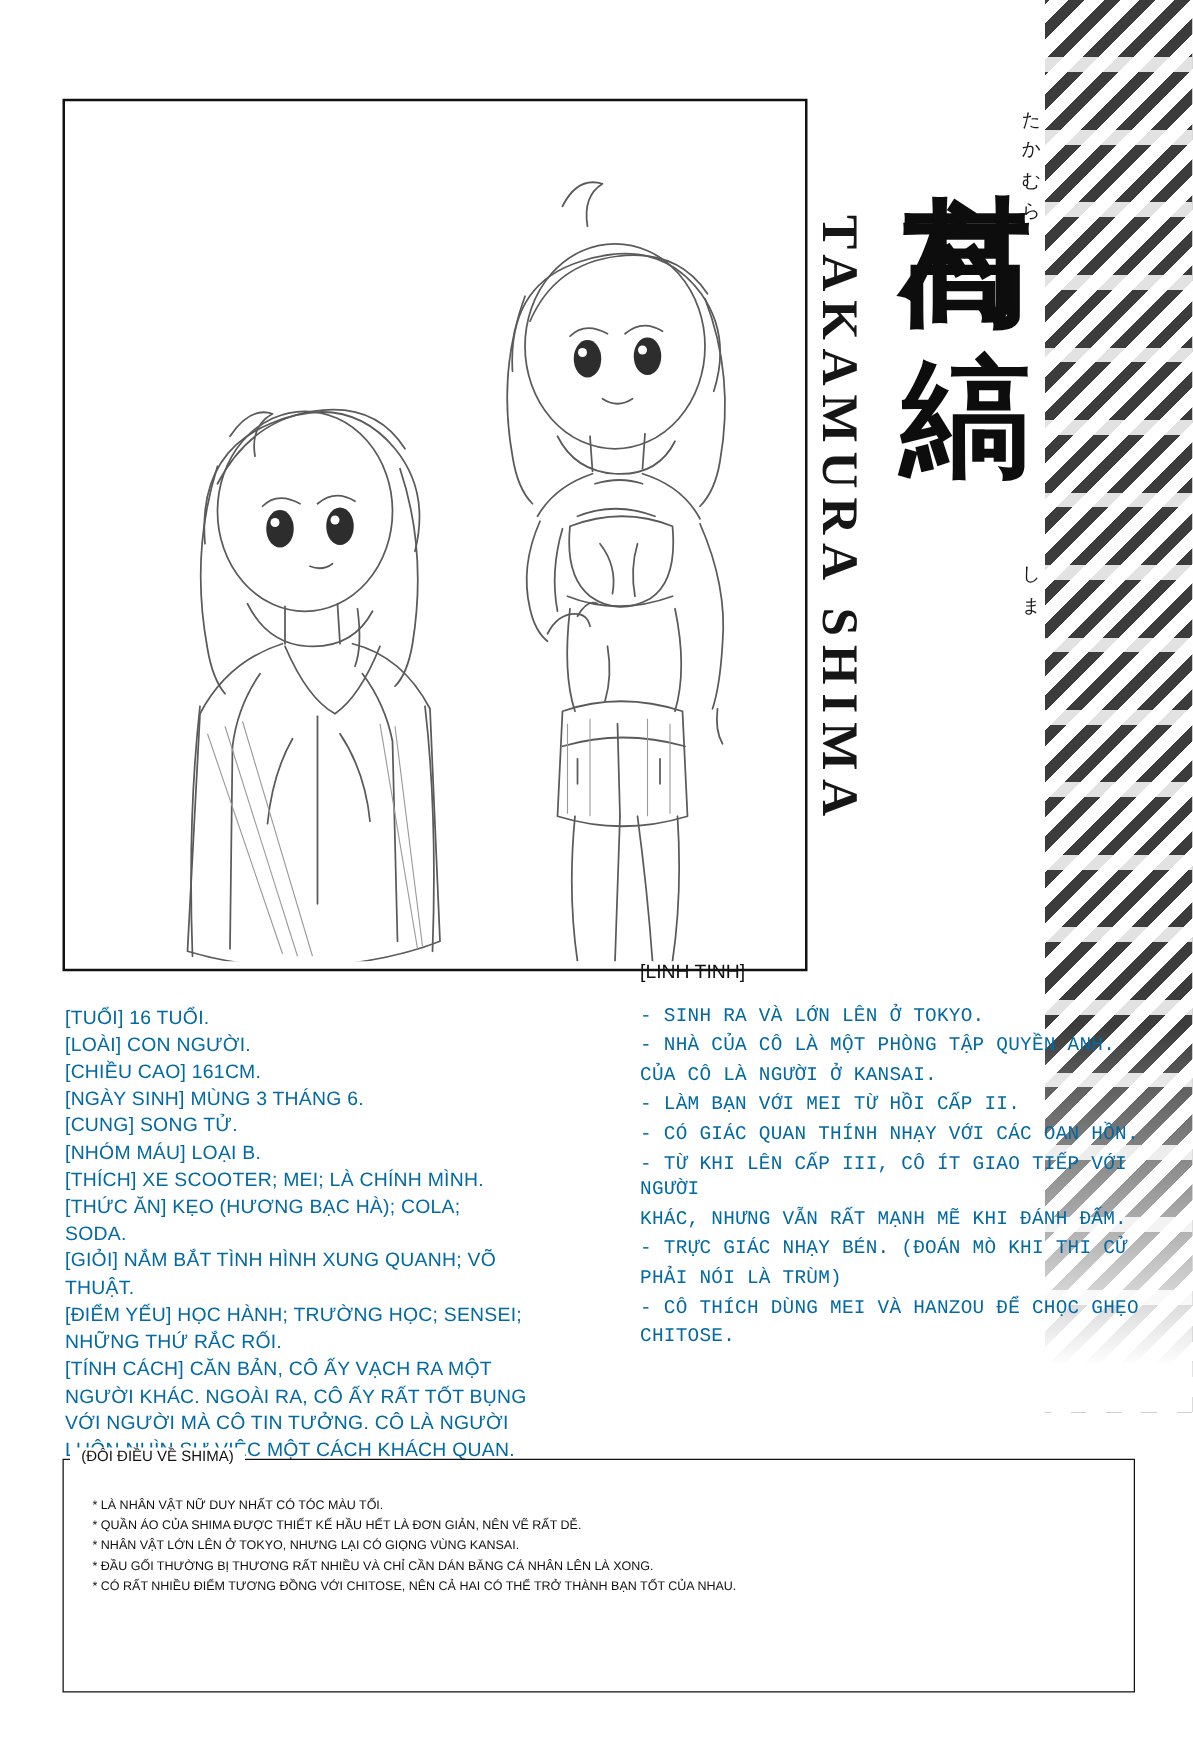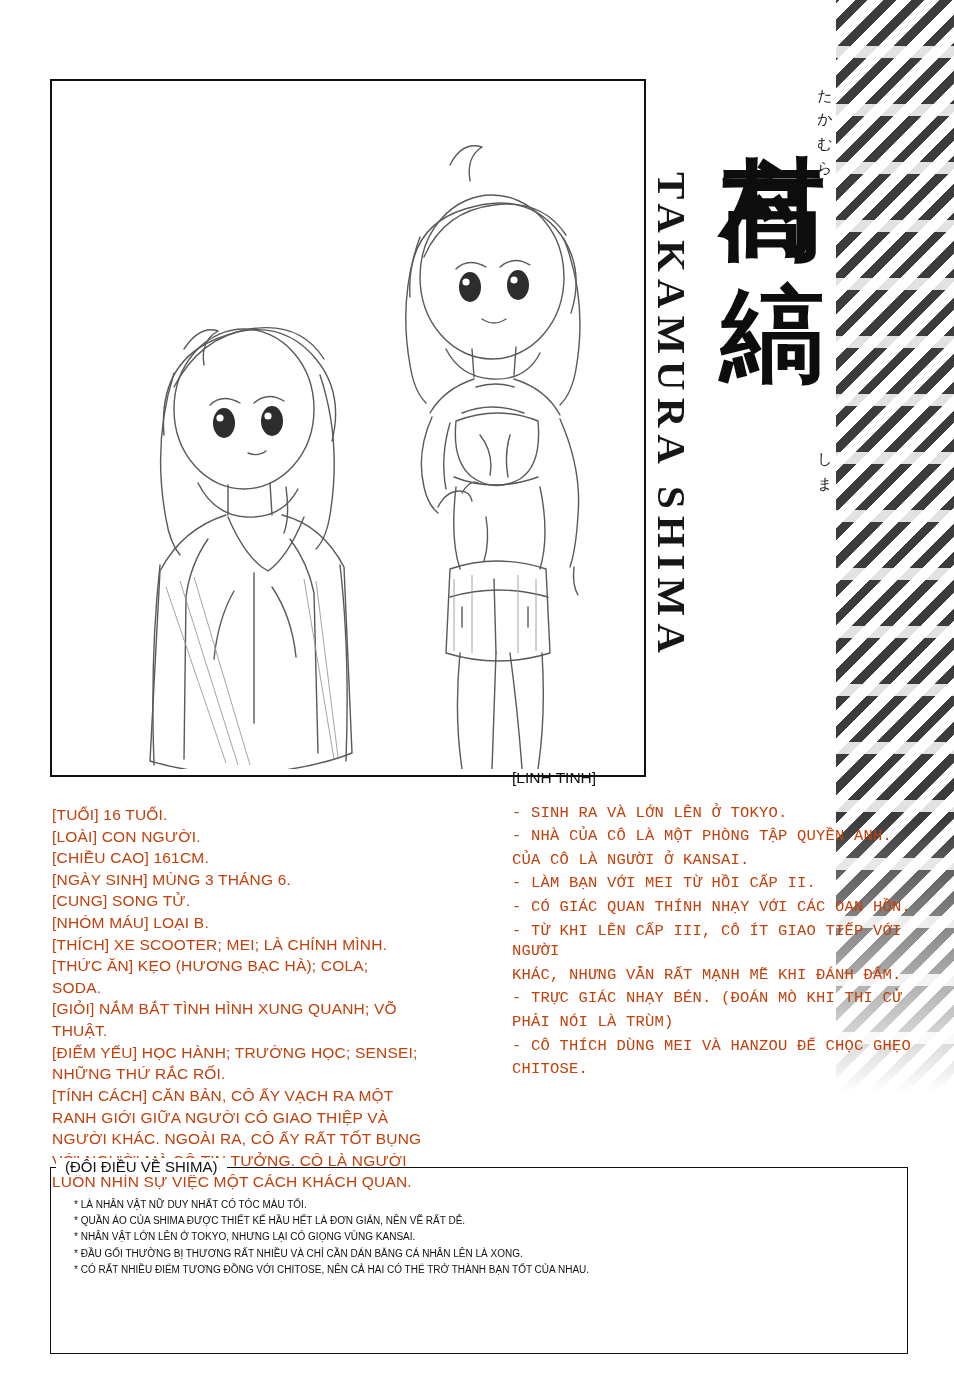--- a/index.html
+++ b/index.html
@@ -145,21 +145,21 @@
   .col-right {
     position: absolute;
     left: 512px;
     top: 768px;
     width: 410px;
   }
   .prof-line, .note-line {
     font-family: "Liberation Sans", sans-serif;
     font-size: 15.5px;
     line-height: 1.33;
-    color: #c2410c;
+    color: #0369a1;
     letter-spacing: .2px;
     margin: 0 0 1px 0;
   }
   .note-head {
     font-family: "Liberation Sans", sans-serif;
     font-size: 15.5px;
     line-height: 1.33;
     margin: 0 0 14px 0;
   }
   .note-line { margin-bottom: 3px; font-family: Liberation Mono, monospace; }
@@ -173,21 +173,21 @@
     height: 185px;
     border: 1.6px solid #111;
   }
   .bottom-legend {
     position: absolute;
     left: 56px;
     top: 1158px;
     background: #fff;
     padding: 0 9px;
     font-family: "Liberation Sans", sans-serif;
-    font-size: 15px;
+    font-size: 12px;
     color: #111;
     white-space: nowrap;
   }
   .bottom-list {
     position: absolute;
     left: 74px;
     top: 1198px;
     width: 820px;
   }
   .bullet {
@@ -302,21 +302,20 @@
   <p class="prof-line">[CUNG] SONG TỬ.</p>
   <p class="prof-line">[NHÓM MÁU] LOẠI B.</p>
   <p class="prof-line">[THÍCH] XE SCOOTER; MEI; LÀ CHÍNH MÌNH.</p>
   <p class="prof-line">[THỨC ĂN] KẸO (HƯƠNG BẠC HÀ); COLA;</p>
   <p class="prof-line">SODA.</p>
   <p class="prof-line">[GIỎI] NẮM BẮT TÌNH HÌNH XUNG QUANH; VÕ</p>
   <p class="prof-line">THUẬT.</p>
   <p class="prof-line">[ĐIỂM YẾU] HỌC HÀNH; TRƯỜNG HỌC; SENSEI;</p>
   <p class="prof-line">NHỮNG THỨ RẮC RỐI.</p>
   <p class="prof-line">[TÍNH CÁCH] CĂN BẢN, CÔ ẤY VẠCH RA MỘT</p>
-  <p class="prof-line">RANH GIỚI GIỮA NGƯỜI CÔ GIAO THIỆP VÀ</p>
   <p class="prof-line">NGƯỜI KHÁC. NGOÀI RA, CÔ ẤY RẤT TỐT BỤNG</p>
   <p class="prof-line">VỚI NGƯỜI MÀ CÔ TIN TƯỞNG. CÔ LÀ NGƯỜI</p>
   <p class="prof-line">LUÔN NHÌN SỰ VIỆC MỘT CÁCH KHÁCH QUAN.</p>
 </div>
 
 <div class="col-right">
   <p class="note-head">[LINH TINH]</p>
   <p class="note-line">- SINH RA VÀ LỚN LÊN Ở TOKYO.</p>
   <p class="note-line">- NHÀ CỦA CÔ LÀ MỘT PHÒNG TẬP QUYỀN ANH.</p>
   <p class="note-line">CỦA CÔ LÀ NGƯỜI Ở KANSAI.</p>

